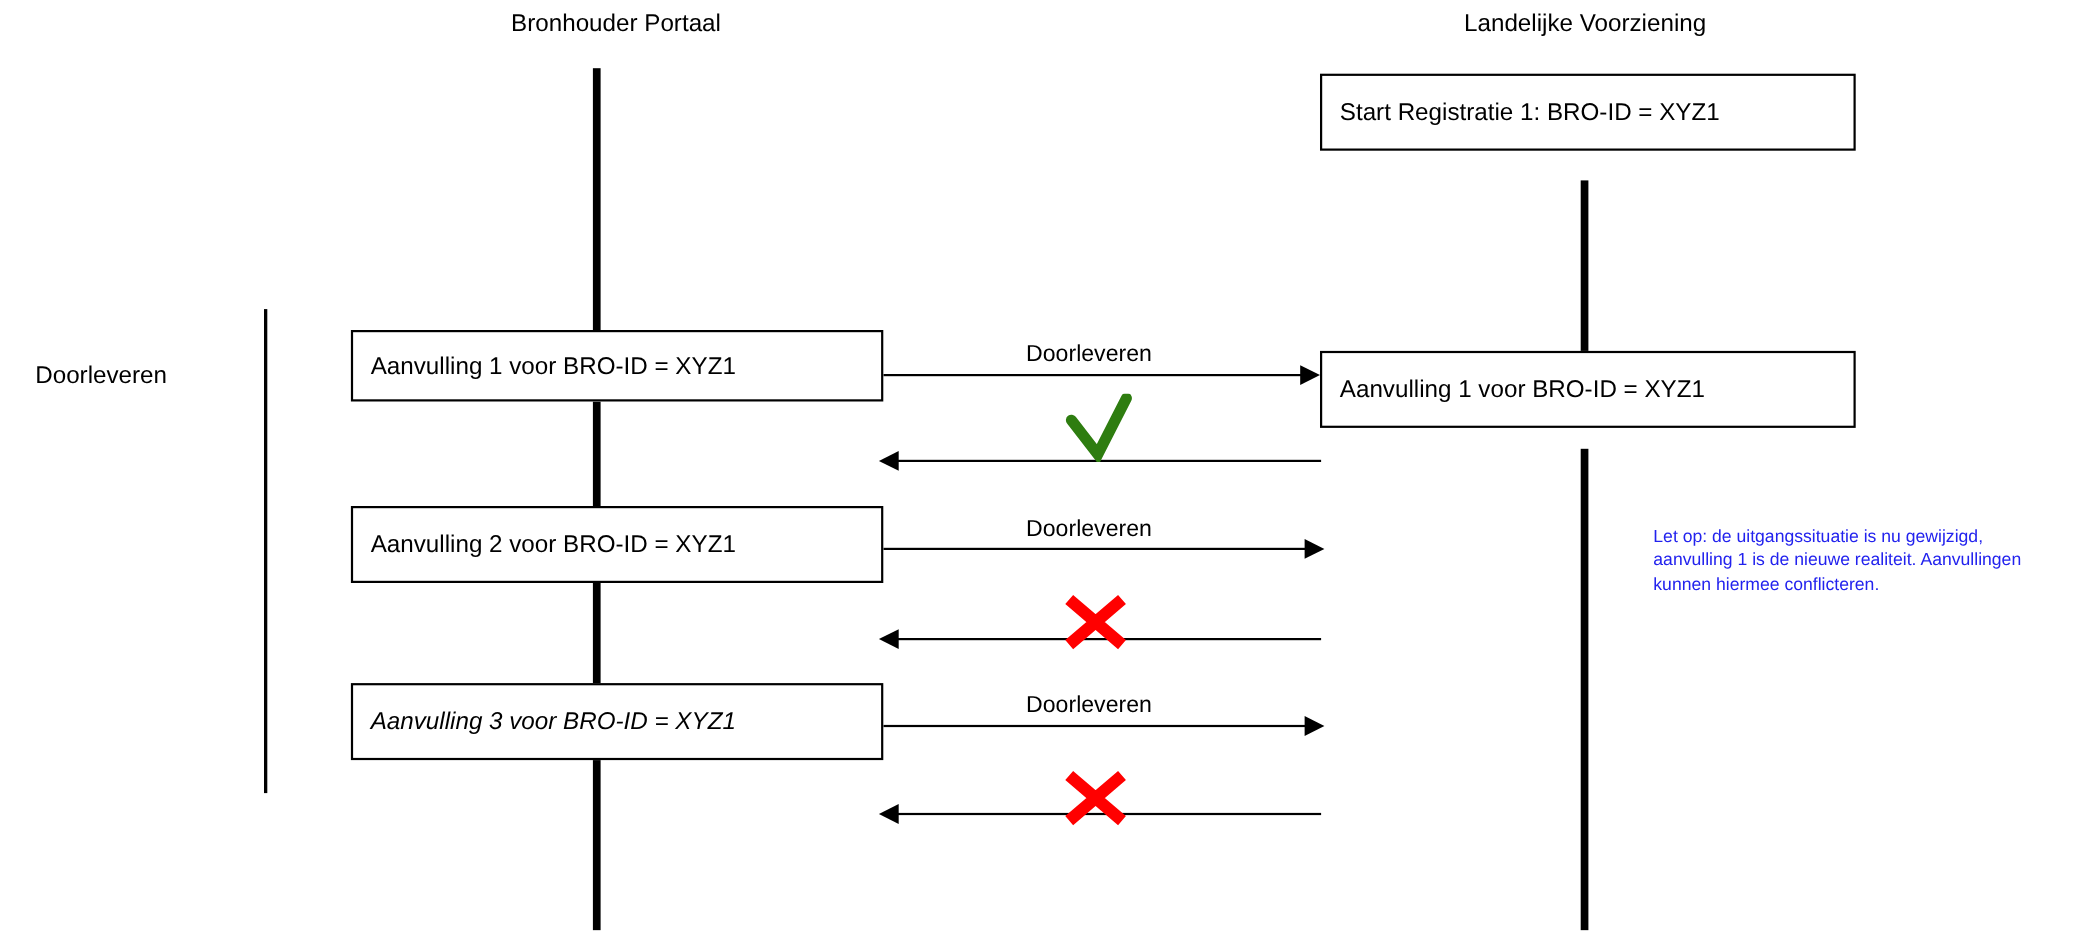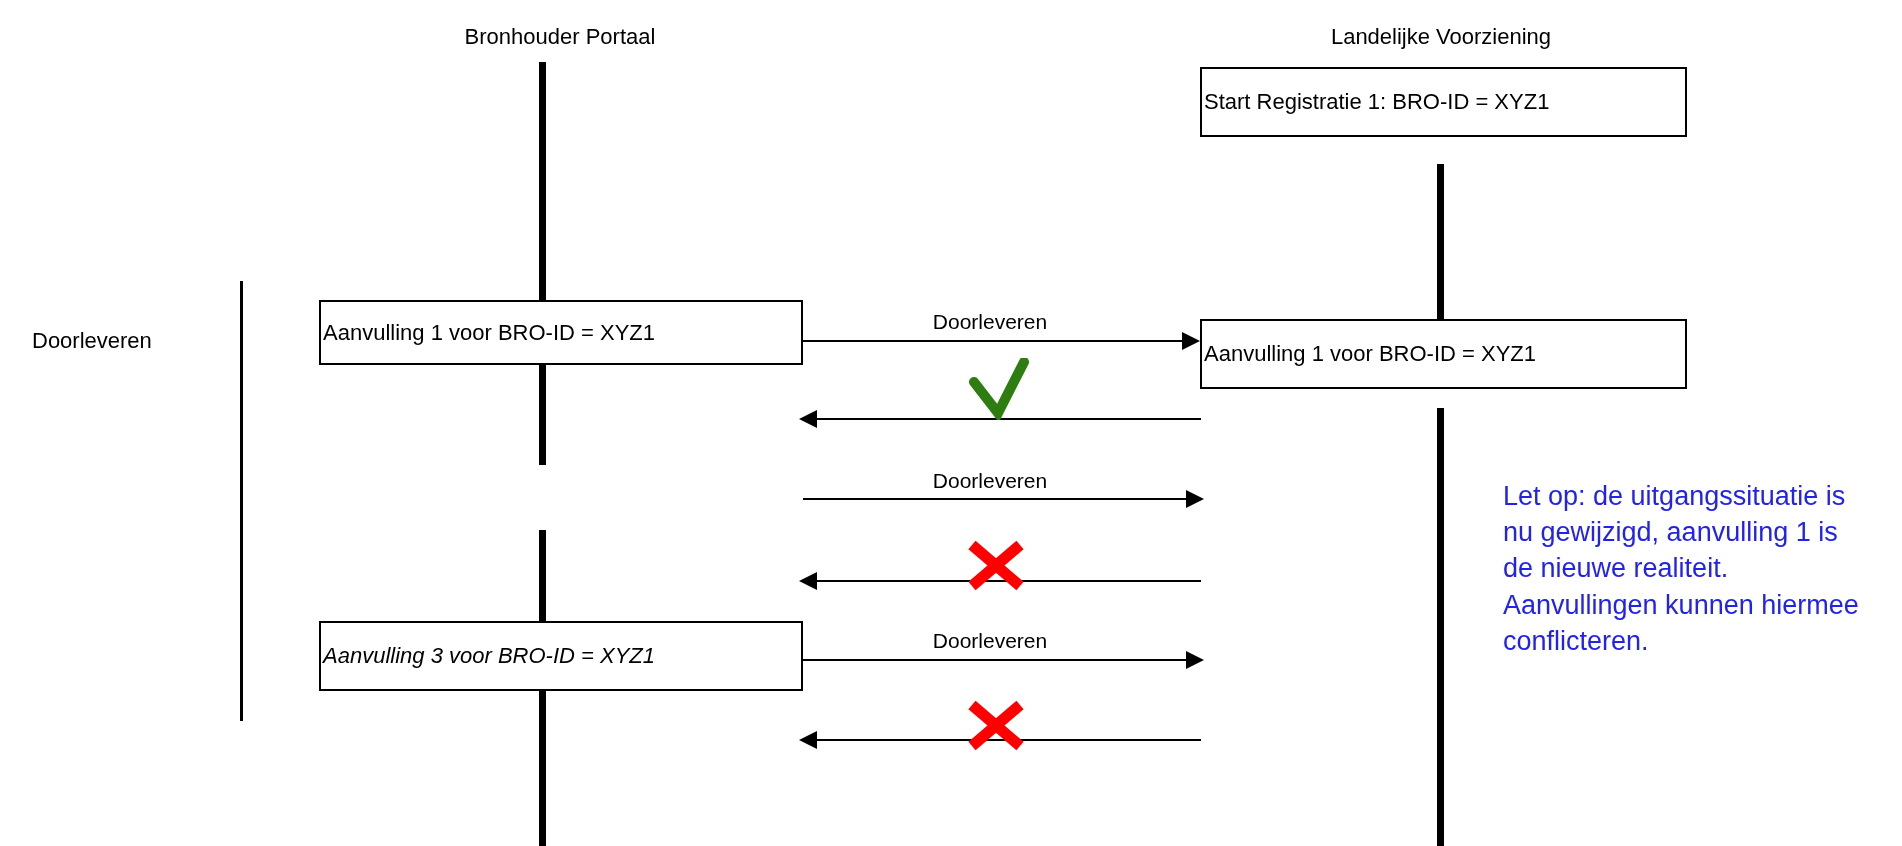--- a/index.html
+++ b/index.html
@@ -19,41 +19,40 @@
     background: #ffffff;
     overflow: hidden;
   }
   .col-header {
     position: absolute;
     font-size: 22px;
     color: #000;
     white-space: nowrap;
     text-align: center;
     transform: translateX(-50%);
-    margin-top: 16px;
   }
   #header-left  { left: 560px;  top: 8px; }
   #header-right { left: 1441px; top: 8px; text-align: right; }
 
   .lifeline {
     position: absolute;
     width: 7px;
     background: #000000;
   }
   .msgbox {
     position: absolute;
     border: 2.5px solid #000000;
     background: #ffffff;
     box-sizing: border-box;
     display: flex;
     align-items: center;
     z-index: 5;
   }
   .msgbox > span {
-    padding-left: 2px;
+    padding-left: 16px;
     font-size: 22px;
     color: #000;
     white-space: nowrap;
   }
 
   
   .arrow-line {
     position: absolute;
     height: 0;
     border-top: 2.5px solid #000000;
@@ -90,21 +89,21 @@
   }
   .side-label {
     position: absolute;
     font-size: 22px;
     color: #000;
     white-space: nowrap;
   }
 
   .note {
     position: absolute;
-    font-size: 27px;
+    font-size: 16px;
     line-height: 1.34;
     white-space: pre-wrap;
     width: 370px;
   }
 
   .mark {
     position: absolute;
     z-index: 6;
   }
 </style>
@@ -133,20 +132,23 @@
   </div>
 
   <div class="msgbox" style="left:1200px; top:319px; width:487px; height:70px;">
     <span>Aanvulling 1 voor BRO-ID = XYZ1</span>
   </div>
 
   <div class="msgbox" style="left:319px; top:300px; width:484px; height:65px;">
     <span>Aanvulling 1 voor BRO-ID = XYZ1</span>
   </div>
 
+  <div class="msgbox" style="left:319px; top:460px; width:484px; height:70px;">
+    <span>Aanvulling 2 voor BRO-ID = XYZ1</span>
+  </div>
 
   <div class="msgbox" style="left:319px; top:621px; width:484px; height:70px;font-style:italic;">
     <span>Aanvulling 3 voor BRO-ID = XYZ1</span>
   </div>
 
   <div class="arrow-line" style="left:803px; top:340px; width:390px;"></div>
   <div class="arrow-head right" style="left:1182px; top:332px;"></div>
   <div class="arrow-label" style="left:990px; top:310px;">Doorleveren</div>
 
   <div class="arrow-line" style="left:805px; top:418px; width:396px;"></div>

